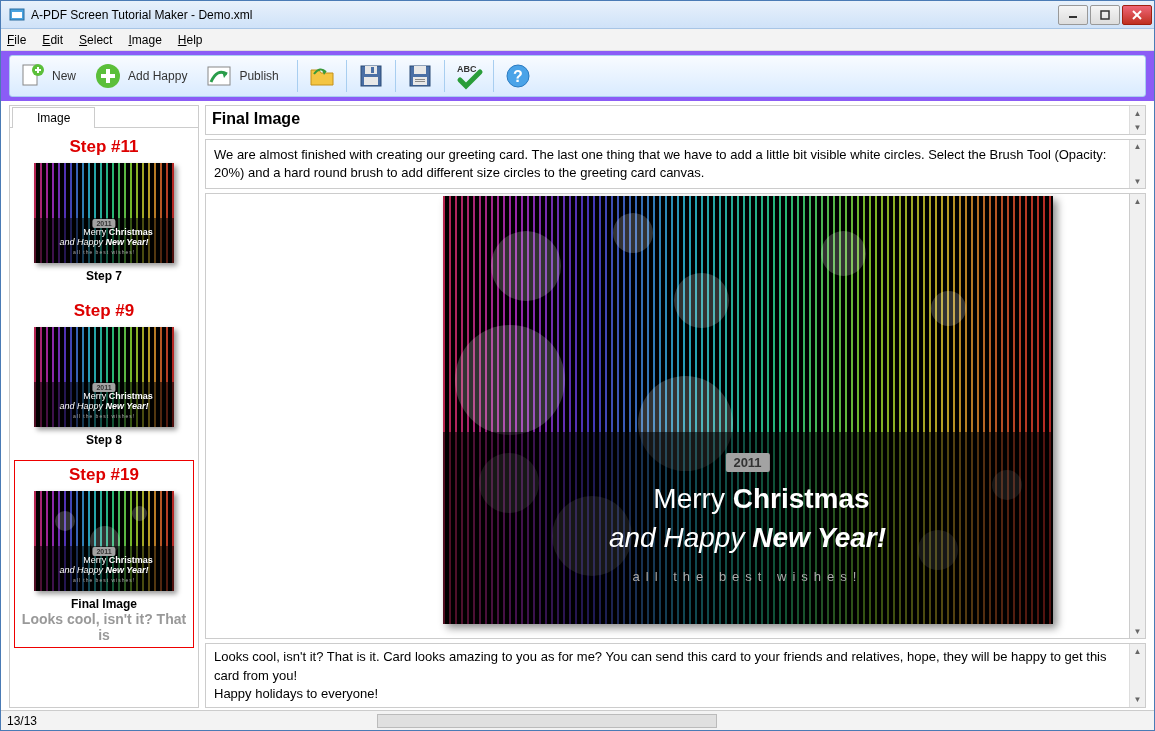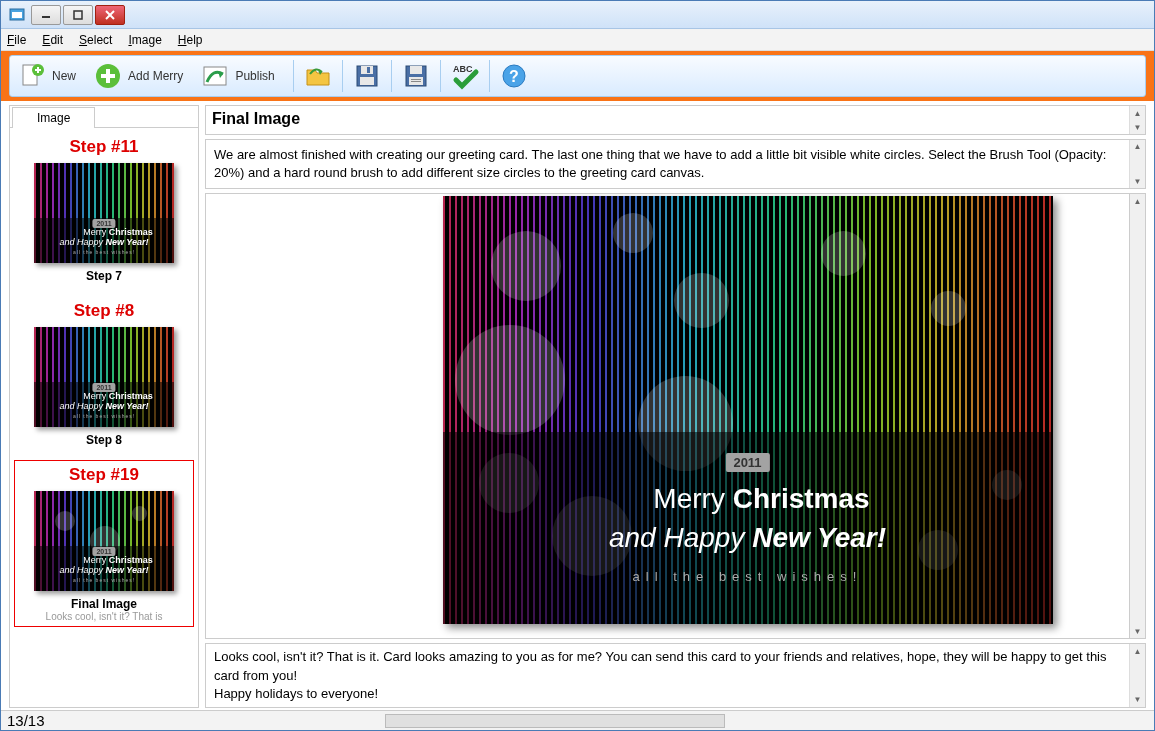--- a/index.html
+++ b/index.html
@@ -12,58 +12,58 @@
 .titlebar-title { font-size: 12px; color: #000; flex: 1; }
 .win-controls { display: flex; gap: 2px; }
 .win-btn { width: 30px; height: 20px; display: flex; align-items: center; justify-content: center; border: 1px solid #999; border-radius: 2px; background: linear-gradient(#f5f5f5,#ddd); cursor: pointer; }
 .win-btn.close { background: linear-gradient(#e67,#c03020); border-color: #a02010; }
 .win-btn svg { width: 12px; height: 10px; }
 
 .menubar { height: 22px; background: #f3f3f3; display: flex; align-items: center; padding: 0 6px; gap: 16px; border-bottom: 1px solid #ddd; }
 .menu-item { font-size: 12px; text-decoration: underline; text-decoration-color: transparent; cursor: pointer; }
 .menu-item::first-letter { text-decoration: underline; }
 
-.toolbar-wrap { padding: 4px 8px; background: #f97316; }
+.toolbar-wrap { padding: 4px 8px; background: #8b5cf6; }
 .toolbar { height: 42px; background: linear-gradient(#f8fbff,#d9ebff); border: 1px solid #a8cef0; border-radius: 3px; display: flex; align-items: center; padding: 0 4px; gap: 0; }
 .tool-btn { display: flex; align-items: center; gap: 6px; padding: 4px 14px 4px 4px; cursor: pointer; border-radius: 3px; }
 .tool-btn .ticon { width: 28px; height: 28px; display: flex; align-items: center; justify-content: center; }
 .tool-btn span { font-size: 12px; color: #333; }
 .tool-sep { width: 1px; height: 32px; background: #a8cef0; margin: 0 4px; }
 .tool-icon-only { width: 40px; display: flex; justify-content: center; padding: 4px; cursor: pointer; }
 
 .work-area { flex: 1; display: flex; padding: 4px 8px 2px 8px; gap: 6px; min-height: 0; background: #fff; }
 
 .sidebar { width: 190px; display: flex; flex-direction: column; border: 1px solid #ccc; background: #fff; }
 .sidebar-tabs { display: flex; border-bottom: 1px solid #ccc; }
 .sidebar-tab { padding: 3px 24px; font-size: 12px; border: 1px solid #ccc; border-bottom: none; background: #fff; position: relative; top: 1px; margin-left: 2px; }
 .sidebar-content { flex: 1; overflow-y: auto; padding: 4px; position: relative; }
 
 .step-item { text-align: center; margin-bottom: 8px; padding: 4px; border: 1px solid transparent; cursor: pointer; }
 .step-item.sel { border: 1px solid #e00; }
 .step-num { font-size: 17px; font-weight: bold; color: #d00; margin-bottom: 6px; }
 .step-thumb { width: 140px; height: 100px; margin: 0 auto 6px; box-shadow: 3px 3px 5px rgba(0,0,0,.4); background: #000; position: relative; overflow: hidden; }
 .step-label { font-size: 12px; font-weight: bold; color: #000; }
-.step-sub { font-size: 10px; color: #999; }
+.step-sub { font-size: 14px; color: #999; font-weight: bold; }
 
 .main-panel { flex: 1; display: flex; flex-direction: column; gap: 4px; min-width: 0; }
 .main-title-row { display: flex; align-items: stretch; border: 1px solid #ccc; }
 .main-title { flex: 1; font-size: 16px; font-weight: bold; padding: 4px 6px; }
 .vscroll-stub { width: 16px; background: #f0f0f0; border-left: 1px solid #ddd; display: flex; flex-direction: column; justify-content: space-between; }
 .vscroll-stub .arr { height: 14px; display: flex; align-items: center; justify-content: center; font-size: 8px; color: #666; }
 
 .main-desc { border: 1px solid #ccc; padding: 6px 8px; font-size: 13px; line-height: 1.4; display: flex; }
 .main-desc .txt { flex: 1; }
 
 .main-image-row { display: flex; flex: 1; min-height: 0; }
 .main-image { flex: 1; border: 1px solid #ccc; overflow: hidden; display: flex; align-items: flex-start; justify-content: center; padding: 2px 0 0 160px; background: #fff; }
 
 .main-foot { border: 1px solid #ccc; padding: 4px 8px; font-size: 13px; line-height: 1.4; display: flex; }
 .main-foot .txt { flex: 1; }
 
-.statusbar { height: 20px; background: #f3f3f3; border-top: 1px solid #ccc; display: flex; align-items: center; padding: 0 6px; font-size: 15px; }
+.statusbar { height: 20px; background: #f3f3f3; border-top: 1px solid #ccc; display: flex; align-items: center; padding: 0 6px; font-size: 12px; }
 .statusbar .hscroll { margin-left: 340px; width: 340px; height: 14px; background: #e0e0e0; border: 1px solid #bbb; }
 
 
 .card { position: relative; width: 100%; height: 100%; background: #000; overflow: hidden; }
 .card .rain { position: absolute; inset: 0; background:
   linear-gradient(90deg,
     rgba(224,46,94,.9) 0%, rgba(186,47,208,.9) 12%,
     rgba(85,64,224,.9) 24%, rgba(46,196,224,.9) 40%,
     rgba(46,224,144,.9) 56%, rgba(148,224,46,.9) 70%,
     rgba(224,196,46,.9) 82%, rgba(224,92,46,.9) 92%,
@@ -92,20 +92,21 @@
 </head>
 <body>
 
 <div class="window">
 
   <div class="titlebar">
     <svg class="titlebar-icon" viewBox="0 0 16 16">
         <rect x="1" y="2" width="14" height="11" fill="#4aa3df" stroke="#2a6ca0"></rect>
         <rect x="3" y="5" width="10" height="6" fill="#fff"></rect>
       </svg>
+    <div class="titlebar-title">A-PDF Screen Tutorial Maker - Demo.xml</div>
     <div class="win-controls">
       <div class="win-btn">
           <svg viewBox="0 0 12 10">
             <line x1="2" y1="7" x2="10" y2="7" stroke="#333" stroke-width="2"></line>
           </svg>
         </div>
       <div class="win-btn">
           <svg viewBox="0 0 12 10">
             <rect x="2" y="1" width="8" height="8" fill="none" stroke="#333" stroke-width="1.5"></rect>
           </svg>
@@ -141,21 +142,21 @@
         <span>New</span>
       </div>
       <div class="tool-btn">
         <div class="ticon">
             <svg width="28" height="28" viewBox="0 0 28 28">
               <circle cx="14" cy="14" r="12" fill="#5bbf3a"></circle>
               <line x1="14" y1="7" x2="14" y2="21" stroke="#fff" stroke-width="4"></line>
               <line x1="7" y1="14" x2="21" y2="14" stroke="#fff" stroke-width="4"></line>
             </svg>
           </div>
-        <span>Add Merry</span>
+        <span>Add Happy</span>
       </div>
       <div class="tool-btn">
         <div class="ticon">
             <svg width="28" height="28" viewBox="0 0 28 28">
               <rect x="3" y="5" width="22" height="18" fill="#fff" stroke="#888"></rect>
               <path d="M6 20 Q12 6 22 12" fill="none" stroke="#2a9d4a" stroke-width="3"></path>
               <polygon points="22,12 17,9 19,16" fill="#2a9d4a"></polygon>
             </svg>
           </div>
         <span>Publish</span>
@@ -221,21 +222,21 @@
               <div class="yr" style="top:56%;left:50%;transform:translateX(-50%);font-size:7px;padding:1px 4px;">2011</div>
               <div class="line1" style="top:64%;left:0;right:0;text-align:center;font-size:9px;"><span>Merry </span><b>Christmas</b></div>
               <div class="line2" style="top:74%;left:0;right:0;text-align:center;font-size:9px;"><span>and Happy </span><b>New Year!</b></div>
               <div class="wishes" style="top:86%;left:0;right:0;text-align:center;font-size:5px;letter-spacing:1px;">all the best wishes!</div>
             </div>
           </div>
           <div class="step-label">Step 7</div>
         </div>
 
         <div class="step-item">
-          <div class="step-num">Step #8</div>
+          <div class="step-num">Step #9</div>
           <div class="step-thumb">
             <div class="card">
               <div class="rain"></div>
               <div class="overlay"></div>
               <div class="yr" style="top:56%;left:50%;transform:translateX(-50%);font-size:7px;padding:1px 4px;">2011</div>
               <div class="line1" style="top:64%;left:0;right:0;text-align:center;font-size:9px;"><span>Merry </span><b>Christmas</b></div>
               <div class="line2" style="top:74%;left:0;right:0;text-align:center;font-size:9px;"><span>and Happy </span><b>New Year!</b></div>
               <div class="wishes" style="top:86%;left:0;right:0;text-align:center;font-size:5px;letter-spacing:1px;">all the best wishes!</div>
             </div>
           </div>

